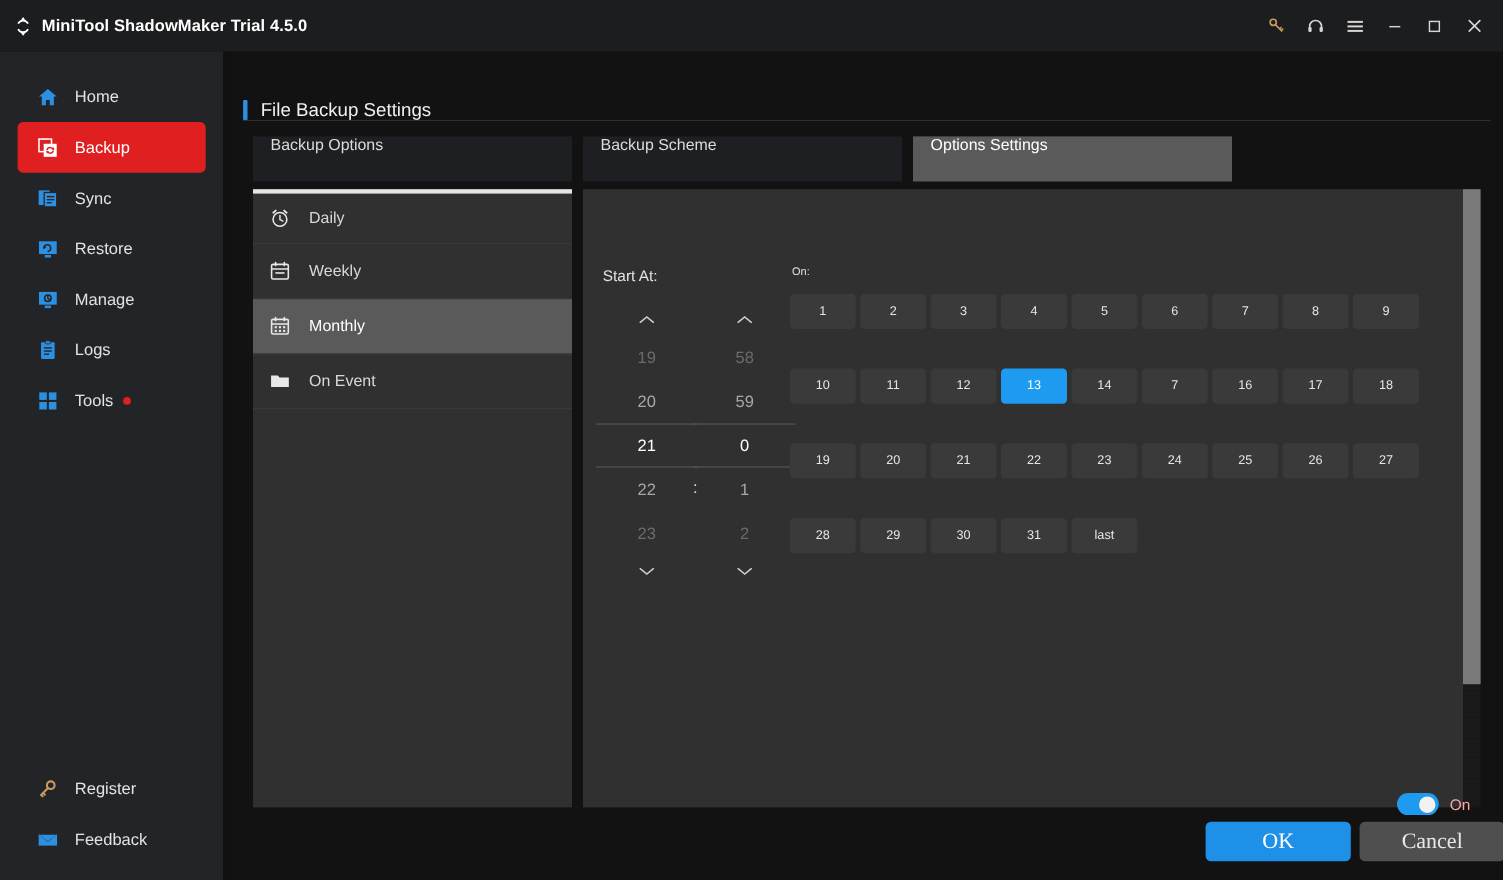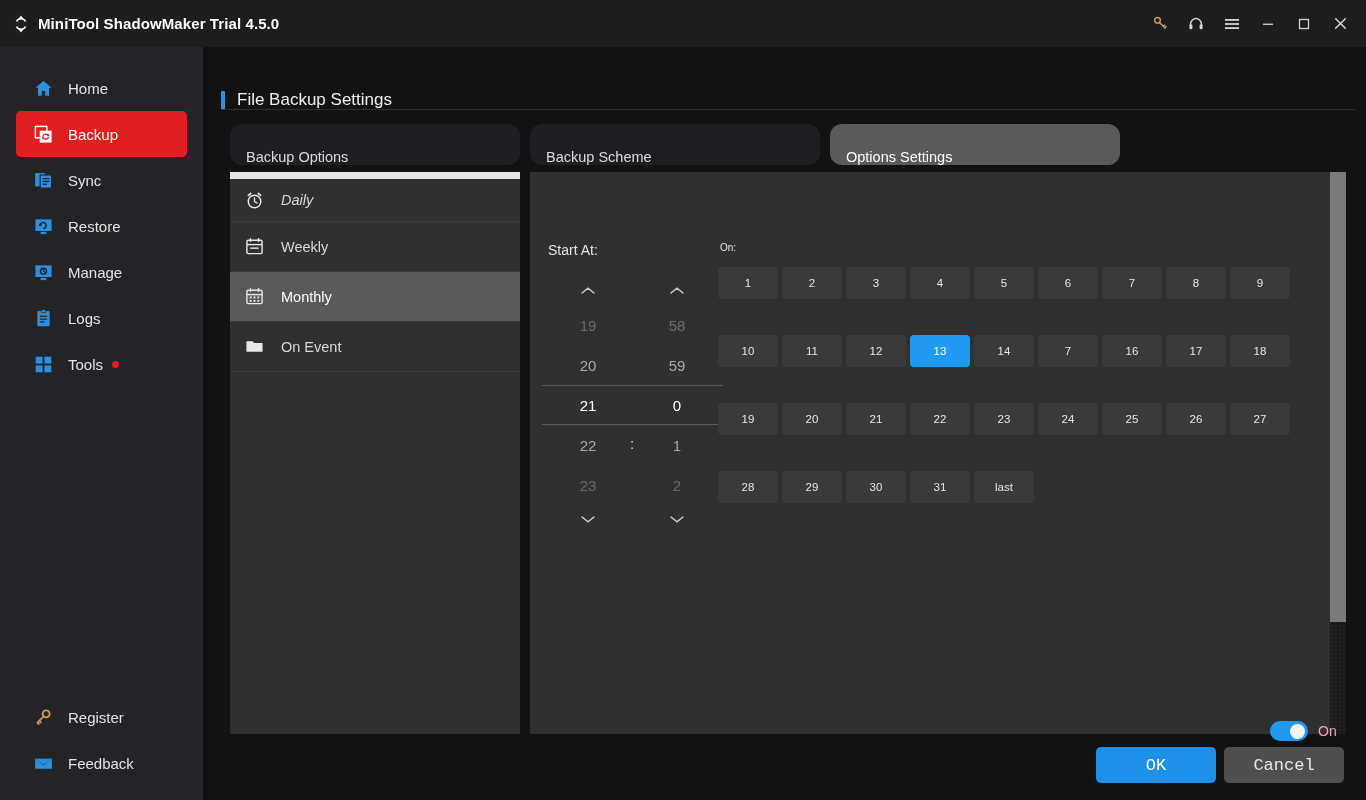--- a/index.html
+++ b/index.html
@@ -87,41 +87,41 @@
   }
   .title-rule {
     position: absolute; top: 62px; left: 11px;
     width: 1134px; height: 1px; background: #2e2f31;
   }
 
   
   .tabs { position: absolute; top: 77px; left: 20px;
     display: flex; gap: 10px; }
   .tab {
-    width: 290px; height: 41px; border-radius: 12px;
+    width: 290px; height: 41px; border-radius: 0;
     background: #1e1f22;
-    display: flex; align-items: flex-end;
+    display: flex; align-items: flex-start;
     color: #dcdcdc; font-size: 14.5px;
   }
   .tab span { margin-left: 16px; }
   .tab.active { background: #5a5a5a; }
   .tab.active span { color: #ffffff; }
 
   
   .left-panel {
     position: absolute; top: 125px; left: 20px;
     width: 290px; height: 562px;
     background: #303030;
   }
   .sched-item {
     height: 50px; display: flex; align-items: center;
     color: #d8d8d8; font-size: 14.5px;
     border-bottom: 1px solid #3b3b3b;
   }
-  .sched-item:first-child { border-top: 7px solid #e5e5e5; font-style: italic; }
+  .sched-item:first-child { border-top: 4px solid #e5e5e5; }
   .sched-item .ic {
     width: 22px; height: 22px; margin-left: 13px; margin-right: 16px;
     display: flex; align-items: center; justify-content: center;
     color: #e8e8e8;
   }
   .sched-item.active { background: #5a5a5a; }
   .sched-item.active span.lbl { color: #ffffff; }
 
   .right-panel {
     position: absolute; top: 125px; left: 320px;
@@ -203,24 +203,24 @@
     width: 15px; height: 15px; border-radius: 50%;
     background: #f2f2f2;
   }
   .toggle-label { margin-left: 10px; color: #fca5a5; font-size: 14px; }
 
   .footer-btns {
     position: absolute; top: 700px; left: 886px;
     display: flex; gap: 8px;
   }
   .btn {
-    width: 120px; height: 36px; border-radius: 5px;
+    width: 132px; height: 36px; border-radius: 5px;
     display: flex; align-items: center; justify-content: center;
-    font-size: 17px; border: none;
-    font-family: Liberation Mono, monospace;
+    font-size: 20px; border: none;
+    font-family: Liberation Serif, serif;
   }
   .btn.primary { background: #1e90e8; color: #ffffff; }
   .btn.secondary { background: #4f4f4f; color: #e8e8e8; }
 </style>
 </head>
 <body>
 
 <div class="titlebar">
   <div class="tb-logo">
     <svg width="20" height="20" viewBox="0 0 20 20">

